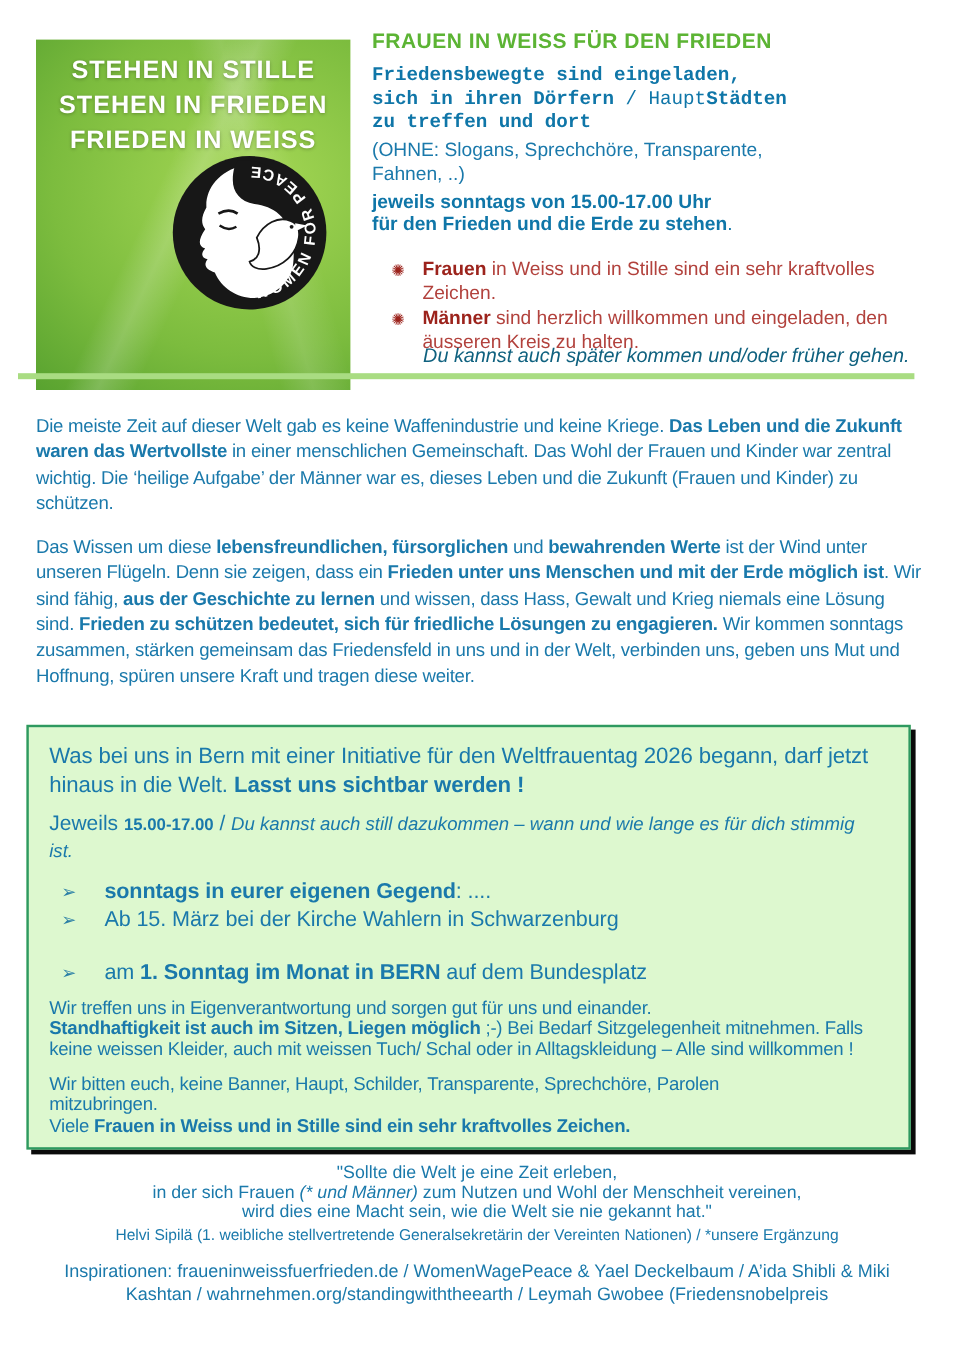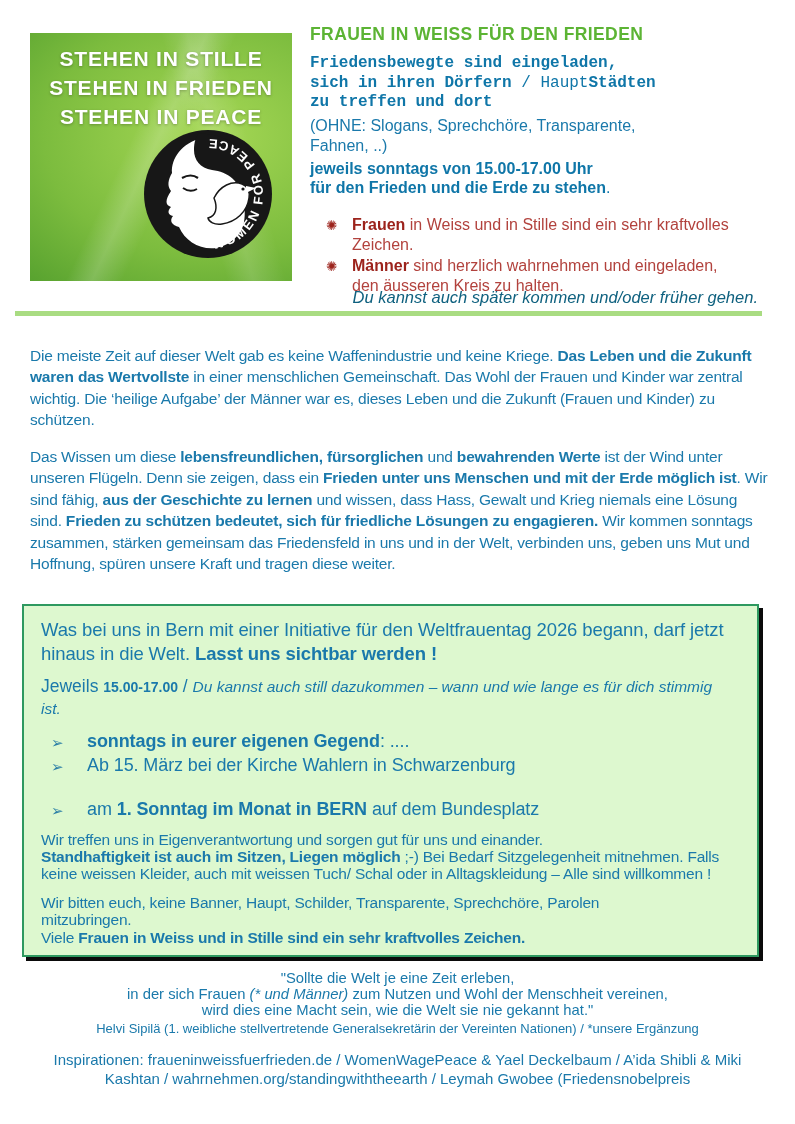--- a/index.html
+++ b/index.html
@@ -1,21 +1,21 @@
 <!DOCTYPE html>
 <html lang="de" style="--title-green: #5cb434; --heading-blue: #0f76a8; --body-blue: #1a79ab; --note-blue: #0f617f; --red: #b2423d; --red-dark: #9c231c; --divider-green: #a9dc82; --box-bg: #ddf8cf; --box-border: #2e9960; --arrow-blue: #2b7fa6; --image-green-light: #a6d855; --image-green-dark: #3a7d20;"><head>
 <meta charset="utf-8">
 <style>
   html,body { margin:0; padding:0; background:#ffffff; }
   body { width:795px; height:1124px; font-family:"Liberation Sans", sans-serif; }
   .page { position:relative; width:795px; height:1124px; background:#fff; overflow:hidden; }
 
   
   .hero-image {
-    position:absolute; left:30px; top:33px; width:262px; height:248px;
+    position:absolute; left:30px; top:33px; width:262px; height:292px;
     background:
       linear-gradient(115deg, rgba(255,255,255,0) 40%, rgba(255,255,255,0.18) 47%, rgba(255,255,255,0) 55%),
       linear-gradient(75deg, rgba(255,255,255,0) 60%, rgba(255,255,255,0.14) 68%, rgba(255,255,255,0) 78%),
       radial-gradient(ellipse 150% 115% at 68% 42%,
         var(--image-green-light,#a6d855) 0%, #7cbc3e 42%, #55a02e 70%, var(--image-green-dark,#3a7d20) 100%);
     overflow:hidden;
   }
   .img-title { padding-top:11px; text-align:center; color:#fff; font-weight:bold;
     font-size:21px; line-height:29px; letter-spacing:0.8px;
     text-shadow:0 1px 3px rgba(0,0,0,0.28); }
@@ -82,21 +82,21 @@
 </style>
 </head>
 <body>
 
 <div class="page">
 
   <div class="hero-image">
     <div class="img-title">
       <div>STEHEN IN STILLE</div>
       <div>STEHEN IN FRIEDEN</div>
-      <div>STEHEN IN PEACE</div>
+      <div>FRIEDEN IN WEISS</div>
     </div>
     <svg class="logo-svg" viewBox="0 0 132 132" aria-hidden="true">
       <defs>
         <clipPath id="logoClip">
             <circle cx="66" cy="66" r="61"></circle>
           </clipPath>
         <path id="ringPath" d="M 66,121 A 55 55 0 0 0 66,11"></path>
       </defs>
       <circle cx="66" cy="66" r="64" fill="#171717"></circle>
       <g clip-path="url(#logoClip)">
@@ -144,21 +144,21 @@
     </p>
     <p class="times">
       <span>jeweils sonntags von 15.00-17.00 Uhr</span><br>
       <span>für den Frieden und die Erde zu stehen</span><span class="reg">.</span>
     </p>
     <ul class="red-bullets">
       <li>
         <span class="icon">✺</span><b>Frauen</b><span> in Weiss und in Stille sind ein sehr kraftvolles Zeichen.</span>
       </li>
       <li>
-        <span class="icon">✺</span><b>Männer</b><span> sind herzlich wahrnehmen und eingeladen, den äusseren Kreis zu halten.</span>
+        <span class="icon">✺</span><b>Männer</b><span> sind herzlich willkommen und eingeladen, den äusseren Kreis zu halten.</span>
       </li>
     </ul>
   </div>
 
   <div class="late-note">Du kannst auch später kommen und/oder früher gehen.</div>
 
   <div class="divider"></div>
 
   <p class="body-par p1">
     <span>Die meiste Zeit auf dieser Welt gab es keine Waffenindustrie und keine Kriege. </span><b>Das Leben und die Zukunft waren das Wertvollste</b><span> in einer menschlichen Gemeinschaft. Das Wohl der Frauen und Kinder war zentral wichtig. Die ‘heilige Aufgabe’ der Männer war es, dieses Leben und die Zukunft (Frauen und Kinder) zu schützen.</span>

